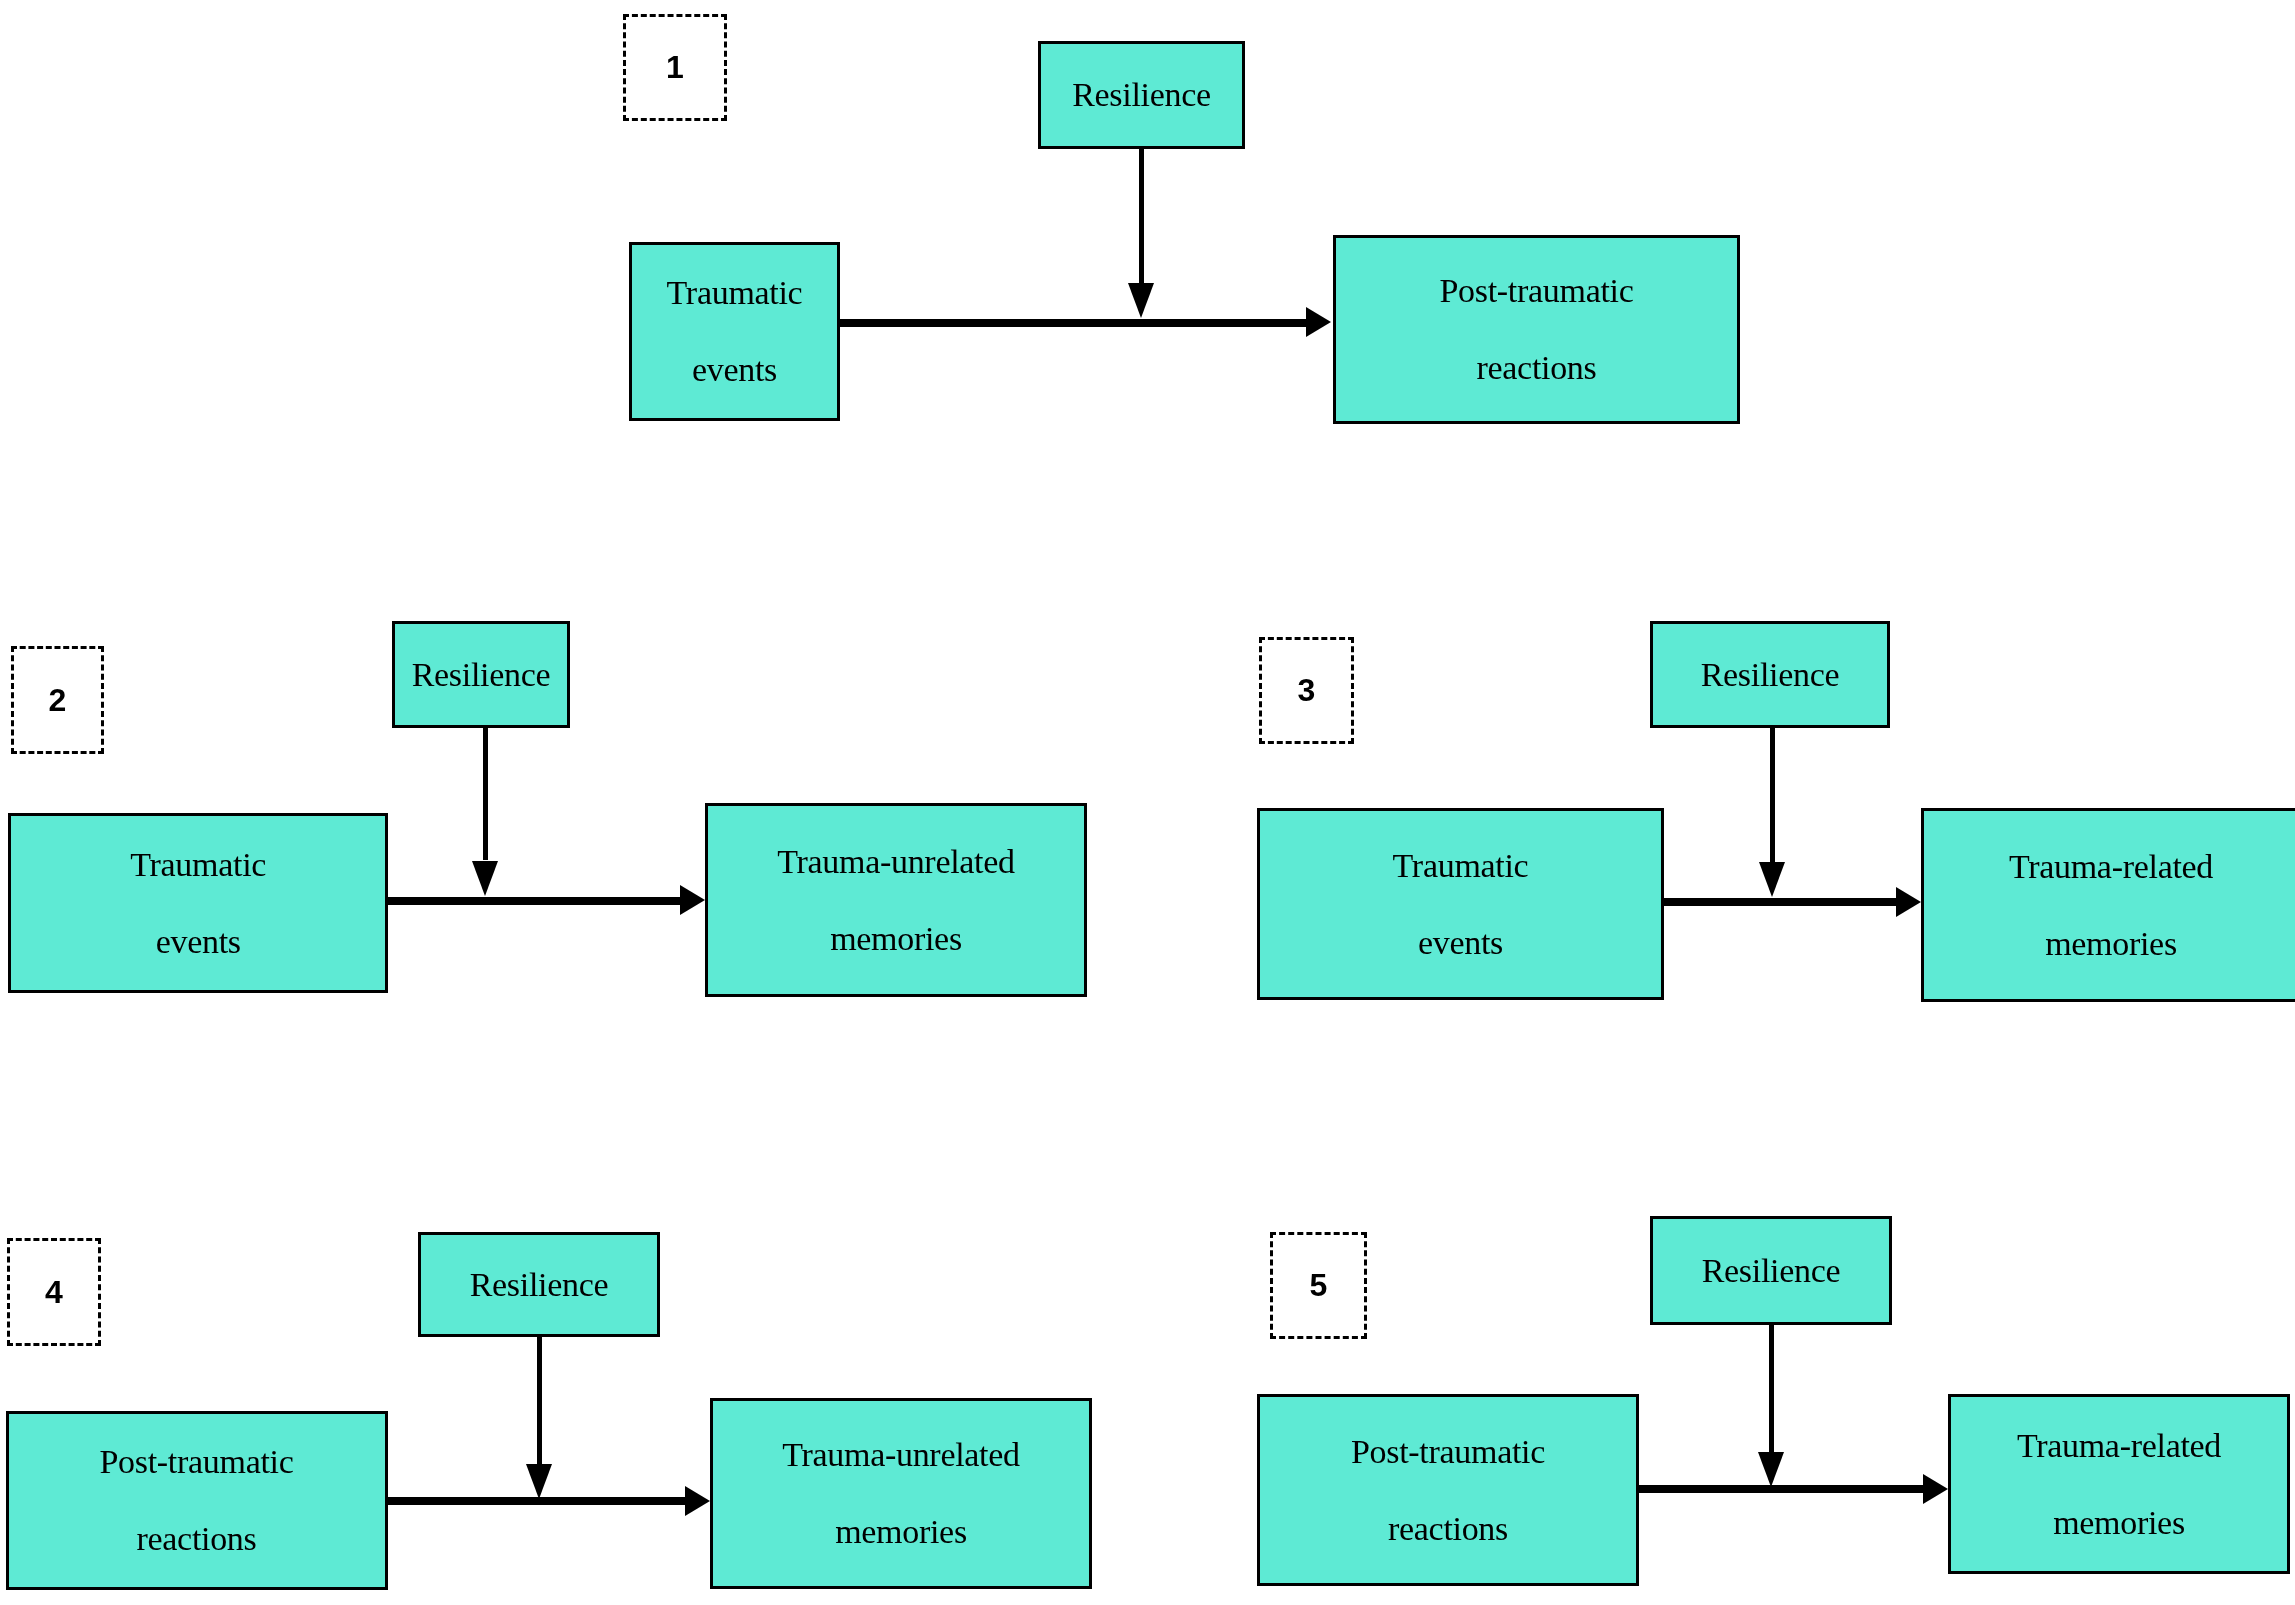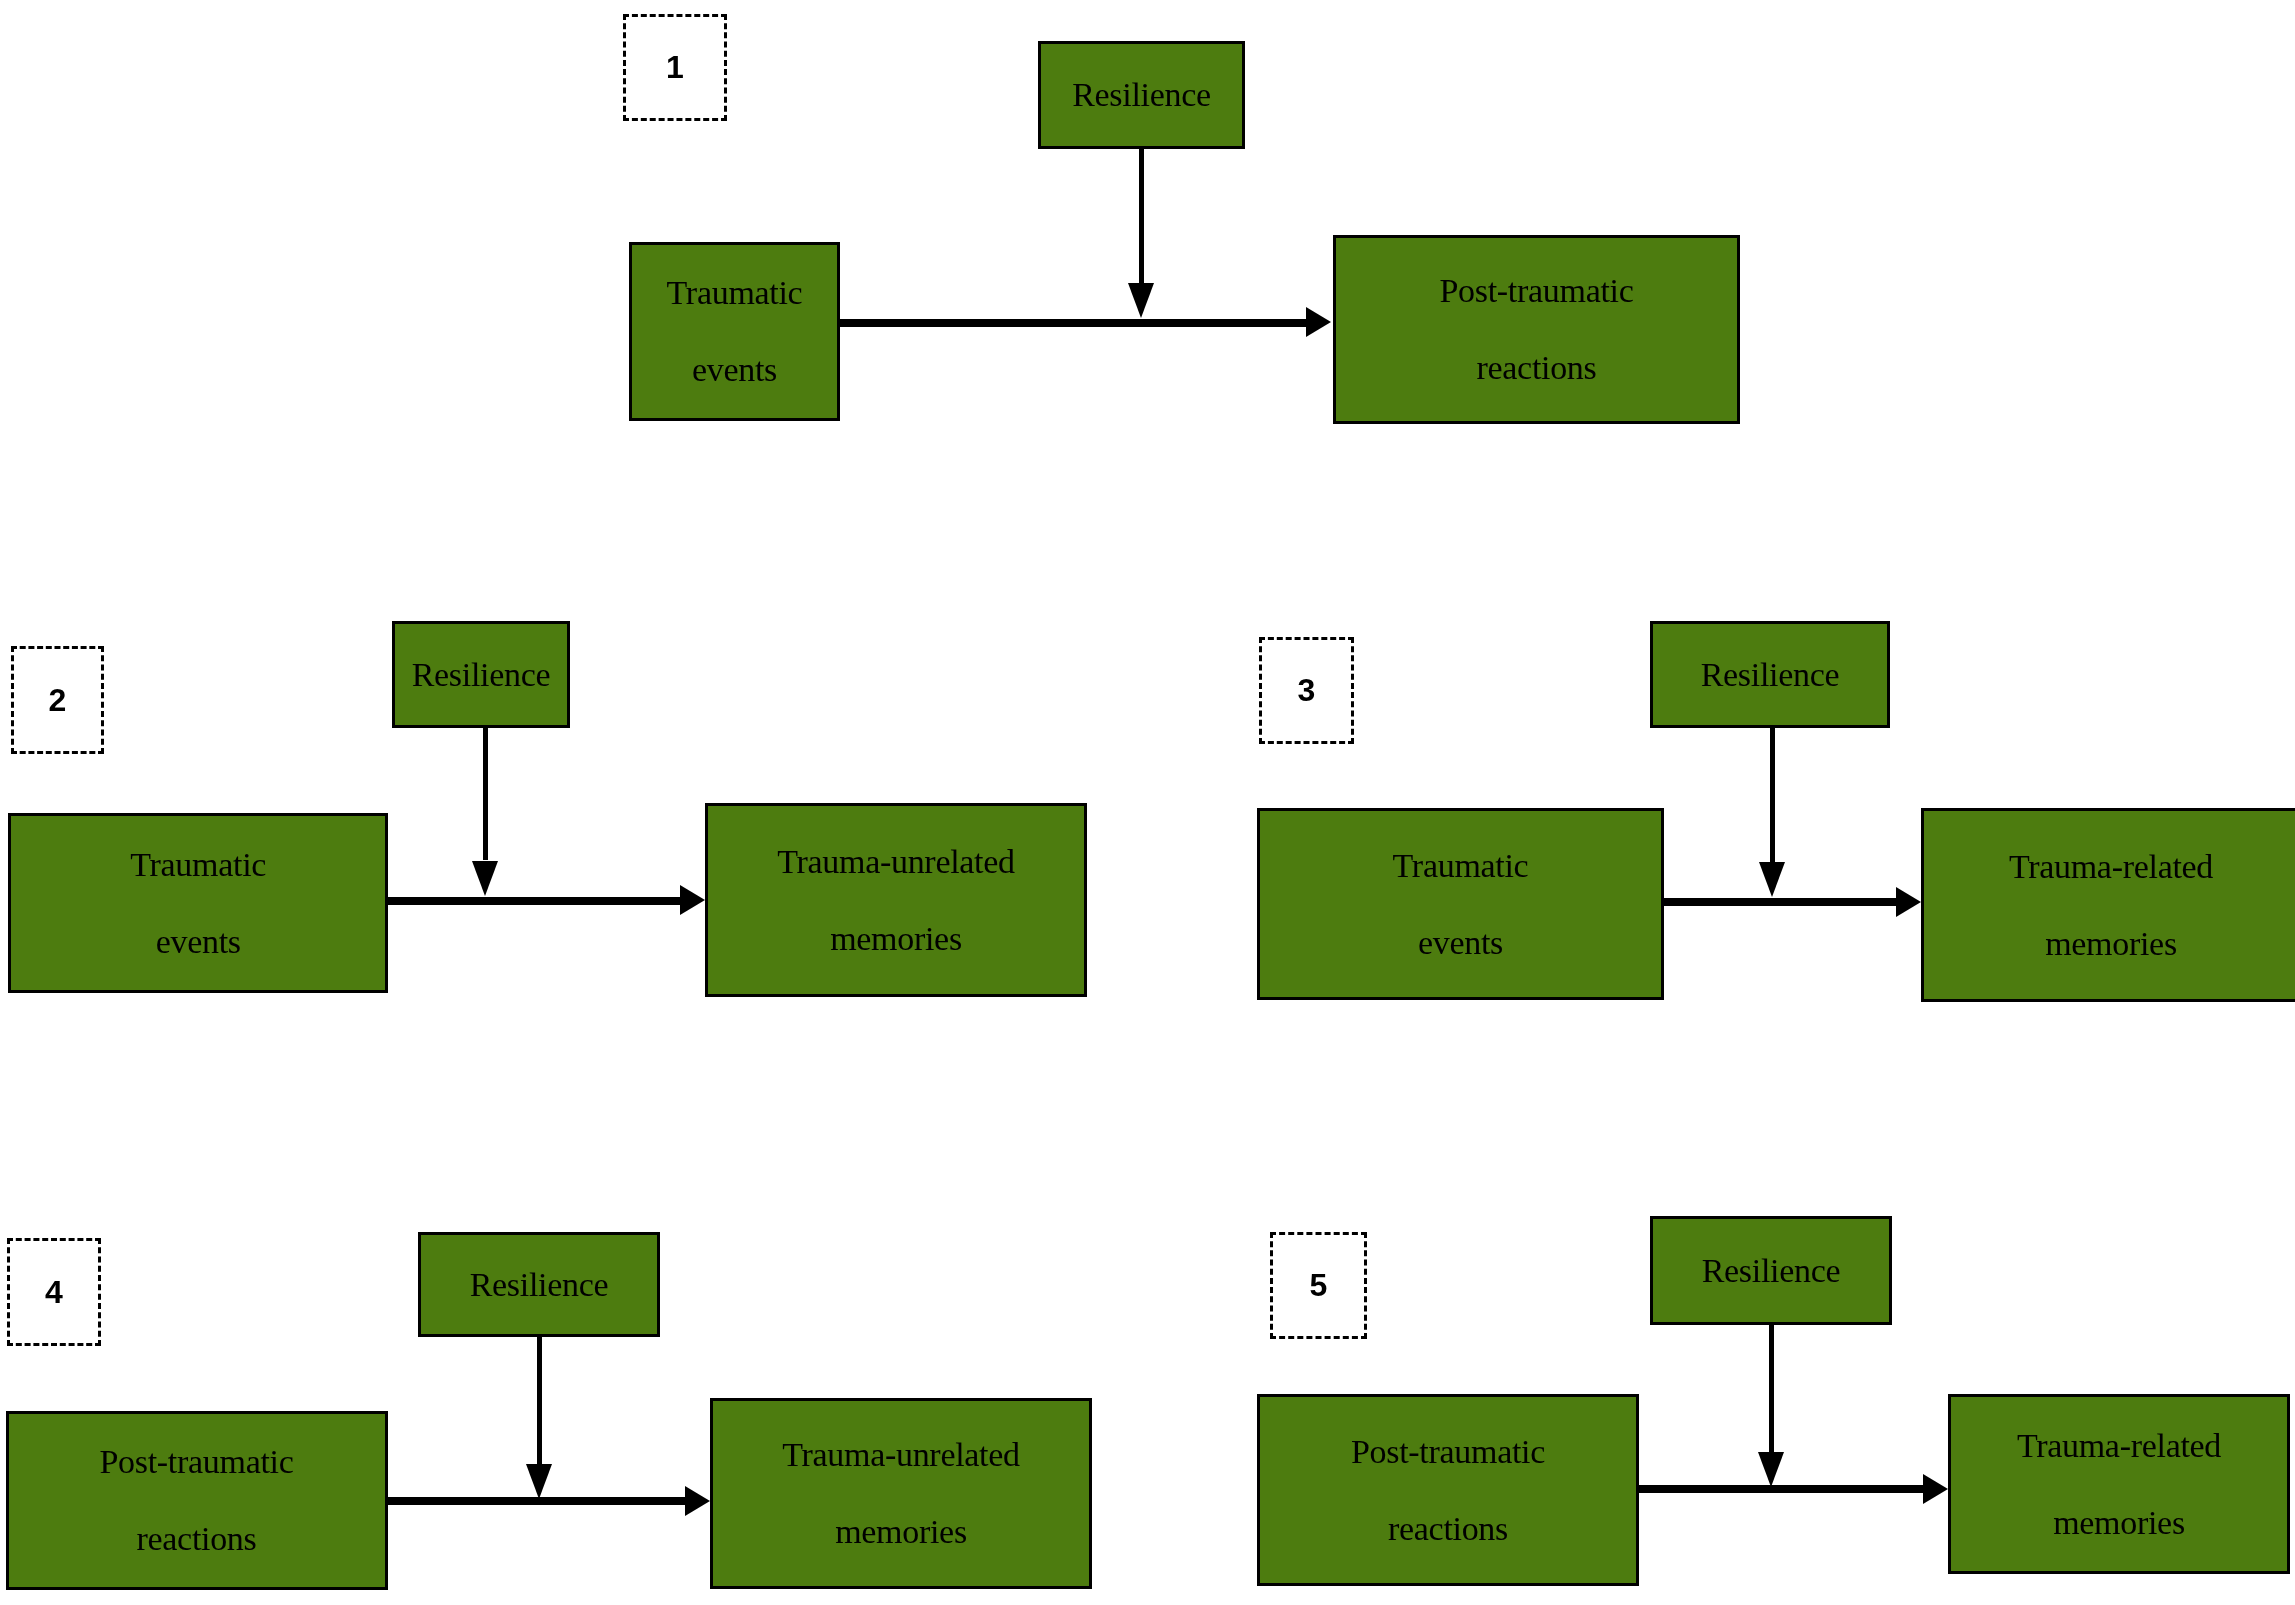--- a/index.html
+++ b/index.html
@@ -8,21 +8,21 @@
     font-family:"Liberation Serif","DejaVu Serif",serif;
     color:#000000;
   }
   .stage{position:absolute;left:0;top:0;width:2295px;height:1606px;}
 
   
   .node{
     position:absolute;
     box-sizing:border-box;
     border:3.3px solid #000000;
-    background:#4d7c0f;
+    background:#5eead4;
     display:flex;
     flex-direction:column;
     align-items:center;
     justify-content:center;
     text-align:center;
     font-family:"Liberation Serif","DejaVu Serif",serif;
     font-size:34px;
     line-height:1.0;
     letter-spacing:-0.3px;
     z-index:3;

